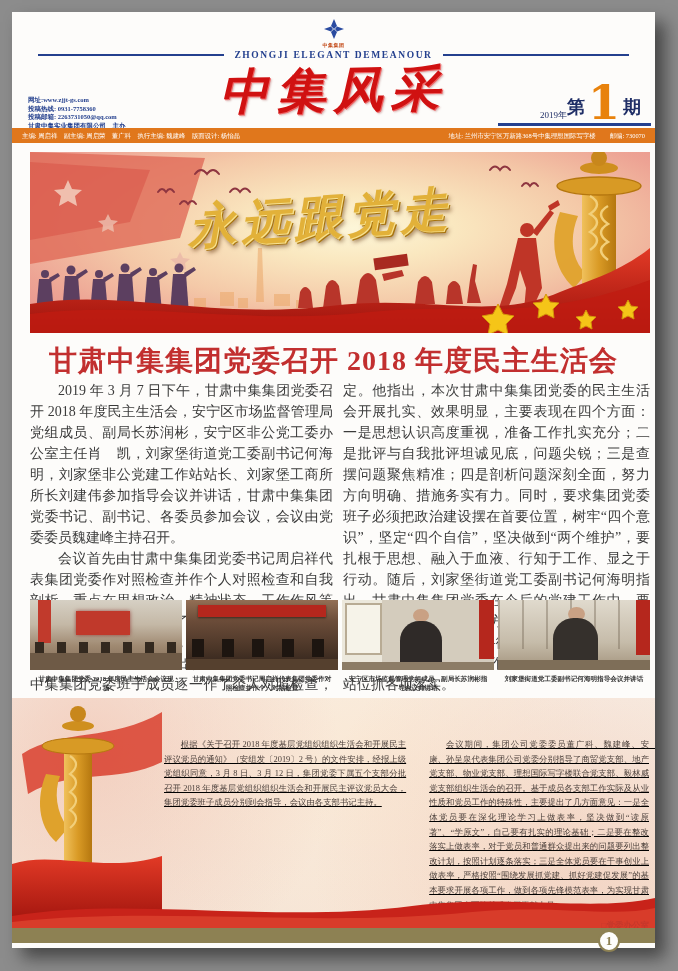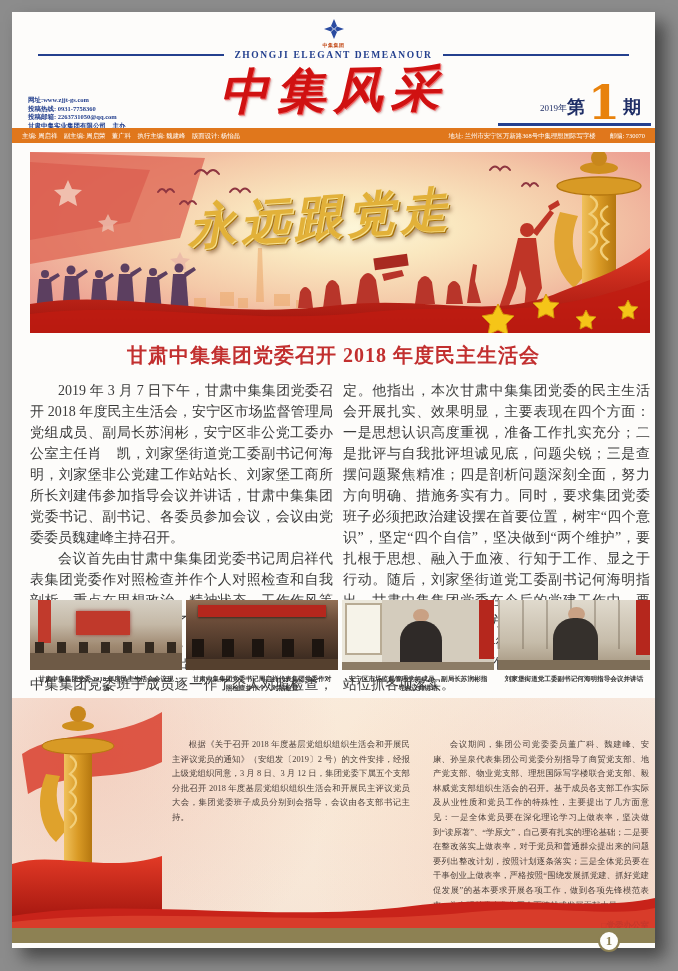--- a/index.html
+++ b/index.html
@@ -25,21 +25,21 @@
   .rule { width: 186px; height: 2px; background: #24408e; }
   .eng { font-size: 9.5px; font-weight: bold; letter-spacing: 1.6px; color: #24408e; white-space: nowrap; }
   .mast-title {
     position: absolute; top: 46px; left: 0; right: 0; text-align: center;
     font-size: 49px; font-weight: bold; font-style: italic; letter-spacing: 8px;
     color: #d01111; transform: rotate(-1deg);
     text-shadow: 1px 1px 0 #e66, 2px 2px 2px rgba(120,0,0,.25);
   }
   .info { position: absolute; left: 16px; top: 84px; font-size: 6.5px; line-height: 8.6px; color: #24408e; font-weight: bold; }
   .issue { position: absolute; right: 14px; top: 72px; display: flex; align-items: flex-end; }
-  .issue .year { font-size: 9px; color: #1f2e66; padding-bottom: 7px; }
+  .issue .year { font-size: 9px; color: #1f2e66; }
   .issue .di, .issue .qi { font-size: 18px; font-weight: bold; color: #1f2e66; padding-bottom: 3px; }
   .issue .num { font-size: 46px; line-height: 38px; font-weight: bold; color: #e8820c; margin: 0 3px; font-family: "DejaVu Serif", serif; }
   .issue-rule { position: absolute; top: 111px; left: 486px; right: 4px; height: 2.5px; background: #24408e; }
   .staffbar {
     position: absolute; top: 116px; left: 0; right: 0; height: 15px;
     background: #e0771c; color: #fff; font-size: 6.4px; line-height: 15px;
     display: flex; justify-content: space-between; padding: 0 10px; white-space: nowrap;
   }
   .staffbar .right-group span { margin-left: 14px; }
   
@@ -53,21 +53,21 @@
   .slogan {
     position: absolute; top: 34px; left: 0; right: 40px; text-align: center;
     font-size: 48px; font-weight: bold; font-style: italic; letter-spacing: 5px;
     color: #e2b139; transform: rotate(-4deg);
     text-shadow: 1px 1px 0 #f7e08e, 2px 2px 0 #a8740e, 3px 4px 4px rgba(90,40,0,.55);
     z-index: 3;
   }
   
   .a1-title {
     position: absolute; top: 330px; left: 0; right: 0; text-align: center;
-    font-size: 20px; font-weight: bold; color: #c22f2f; letter-spacing: 1px;
+    font-size: 28px; font-weight: bold; color: #c22f2f; letter-spacing: 1px;
   }
   .a1-cols { position: absolute; top: 368px; left: 18px; right: 5px; display: flex; gap: 10px; }
   .col { font-size: 14px; line-height: 21px; color: #3b3b3b; text-align: justify; }
   .col-l { width: 303px; } .col-r { width: 307px; }
   .col p.ind { text-indent: 2em; }
   
   .photo-row { position: absolute; top: 588px; left: 18px; right: 5px; display: flex; gap: 4px; }
   .photo-card { width: 152px; }
   .photo { position: relative; width: 100%; height: 70px; overflow: hidden; }
   .photo div { position: absolute; }
@@ -103,21 +103,21 @@
       radial-gradient(circle at 12% 22%, rgba(238,178,156,.5), transparent 42%),
       radial-gradient(circle at 88% 70%, rgba(240,192,170,.45), transparent 45%),
       radial-gradient(circle at 55% 28%, rgba(250,232,212,.9), transparent 62%),
       linear-gradient(#f8efe6, #f5e4d6);
   }
   .a2-ill { position: absolute; left: 0; top: 0; width: 150px; height: 230px; }
   .a2-title {
     position: absolute; top: 8px; left: 148px; right: 6px; text-align: center;
     font-size: 19.5px; font-weight: bold; color: #c5382b; letter-spacing: .5px;
   }
-  .a2-cols { position: absolute; top: 40px; left: 160px; right: 6px; display: flex; gap: 23px; }
+  .a2-cols { position: absolute; top: 40px; left: 152px; right: 6px; display: flex; gap: 23px; text-decoration: underline; }
   .a2-cols .col { font-size: 8.4px; line-height: 14.6px; color: #4a3f3a; }
   .a2-col-l { width: 250px; } .a2-col-r { width: 227px; }
   .byline { text-align: right; color: #c5382b; font-weight: bold; font-size: 8.5px; margin-top: 5px; position: relative; z-index: 4; }
   .a2-wave { position: absolute; bottom: 0; left: 0; width: 100%; height: 38px; z-index: 2; }
   
   .footbar { position: absolute; top: 916px; left: 0; right: 0; height: 15px; background: #8d8153; }
   .pagenum {
     position: absolute; top: 918px; left: 586px; width: 22px; height: 22px;
     background: #fdfdfb; border: 2.5px solid #8d8153; border-radius: 50%;
     color: #8d8153; font-size: 13px; font-weight: bold; line-height: 17px; text-align: center;

